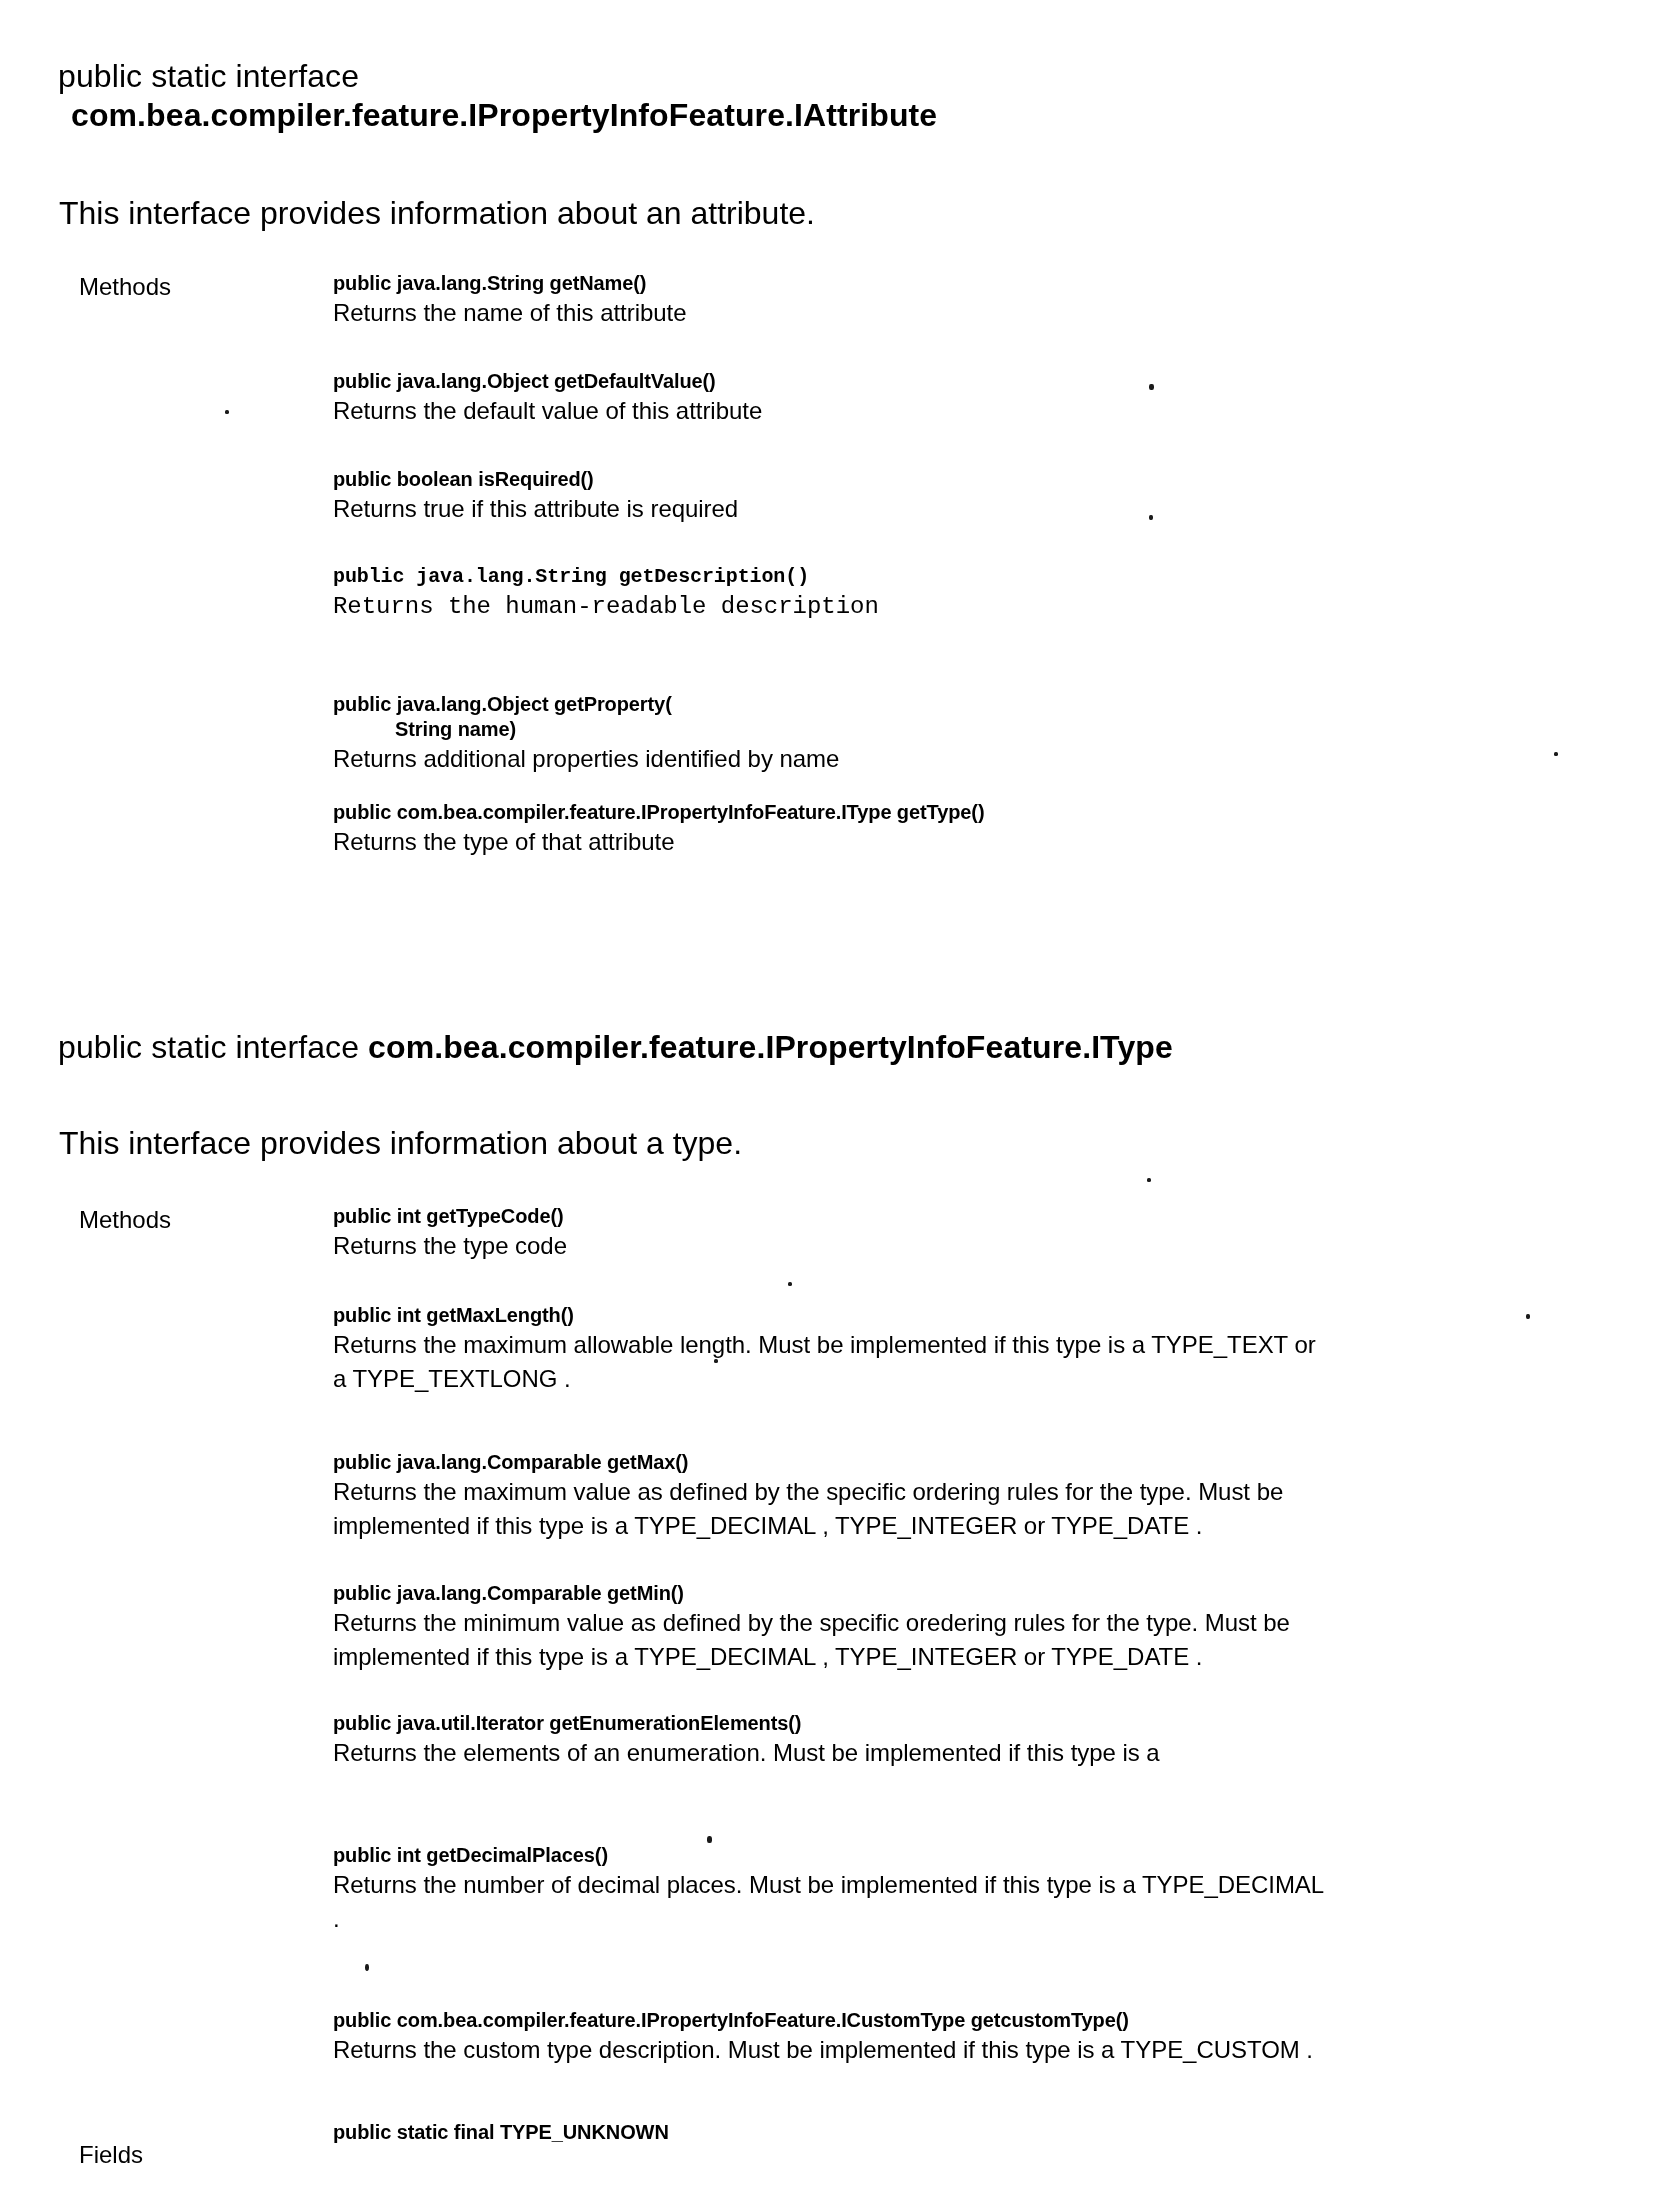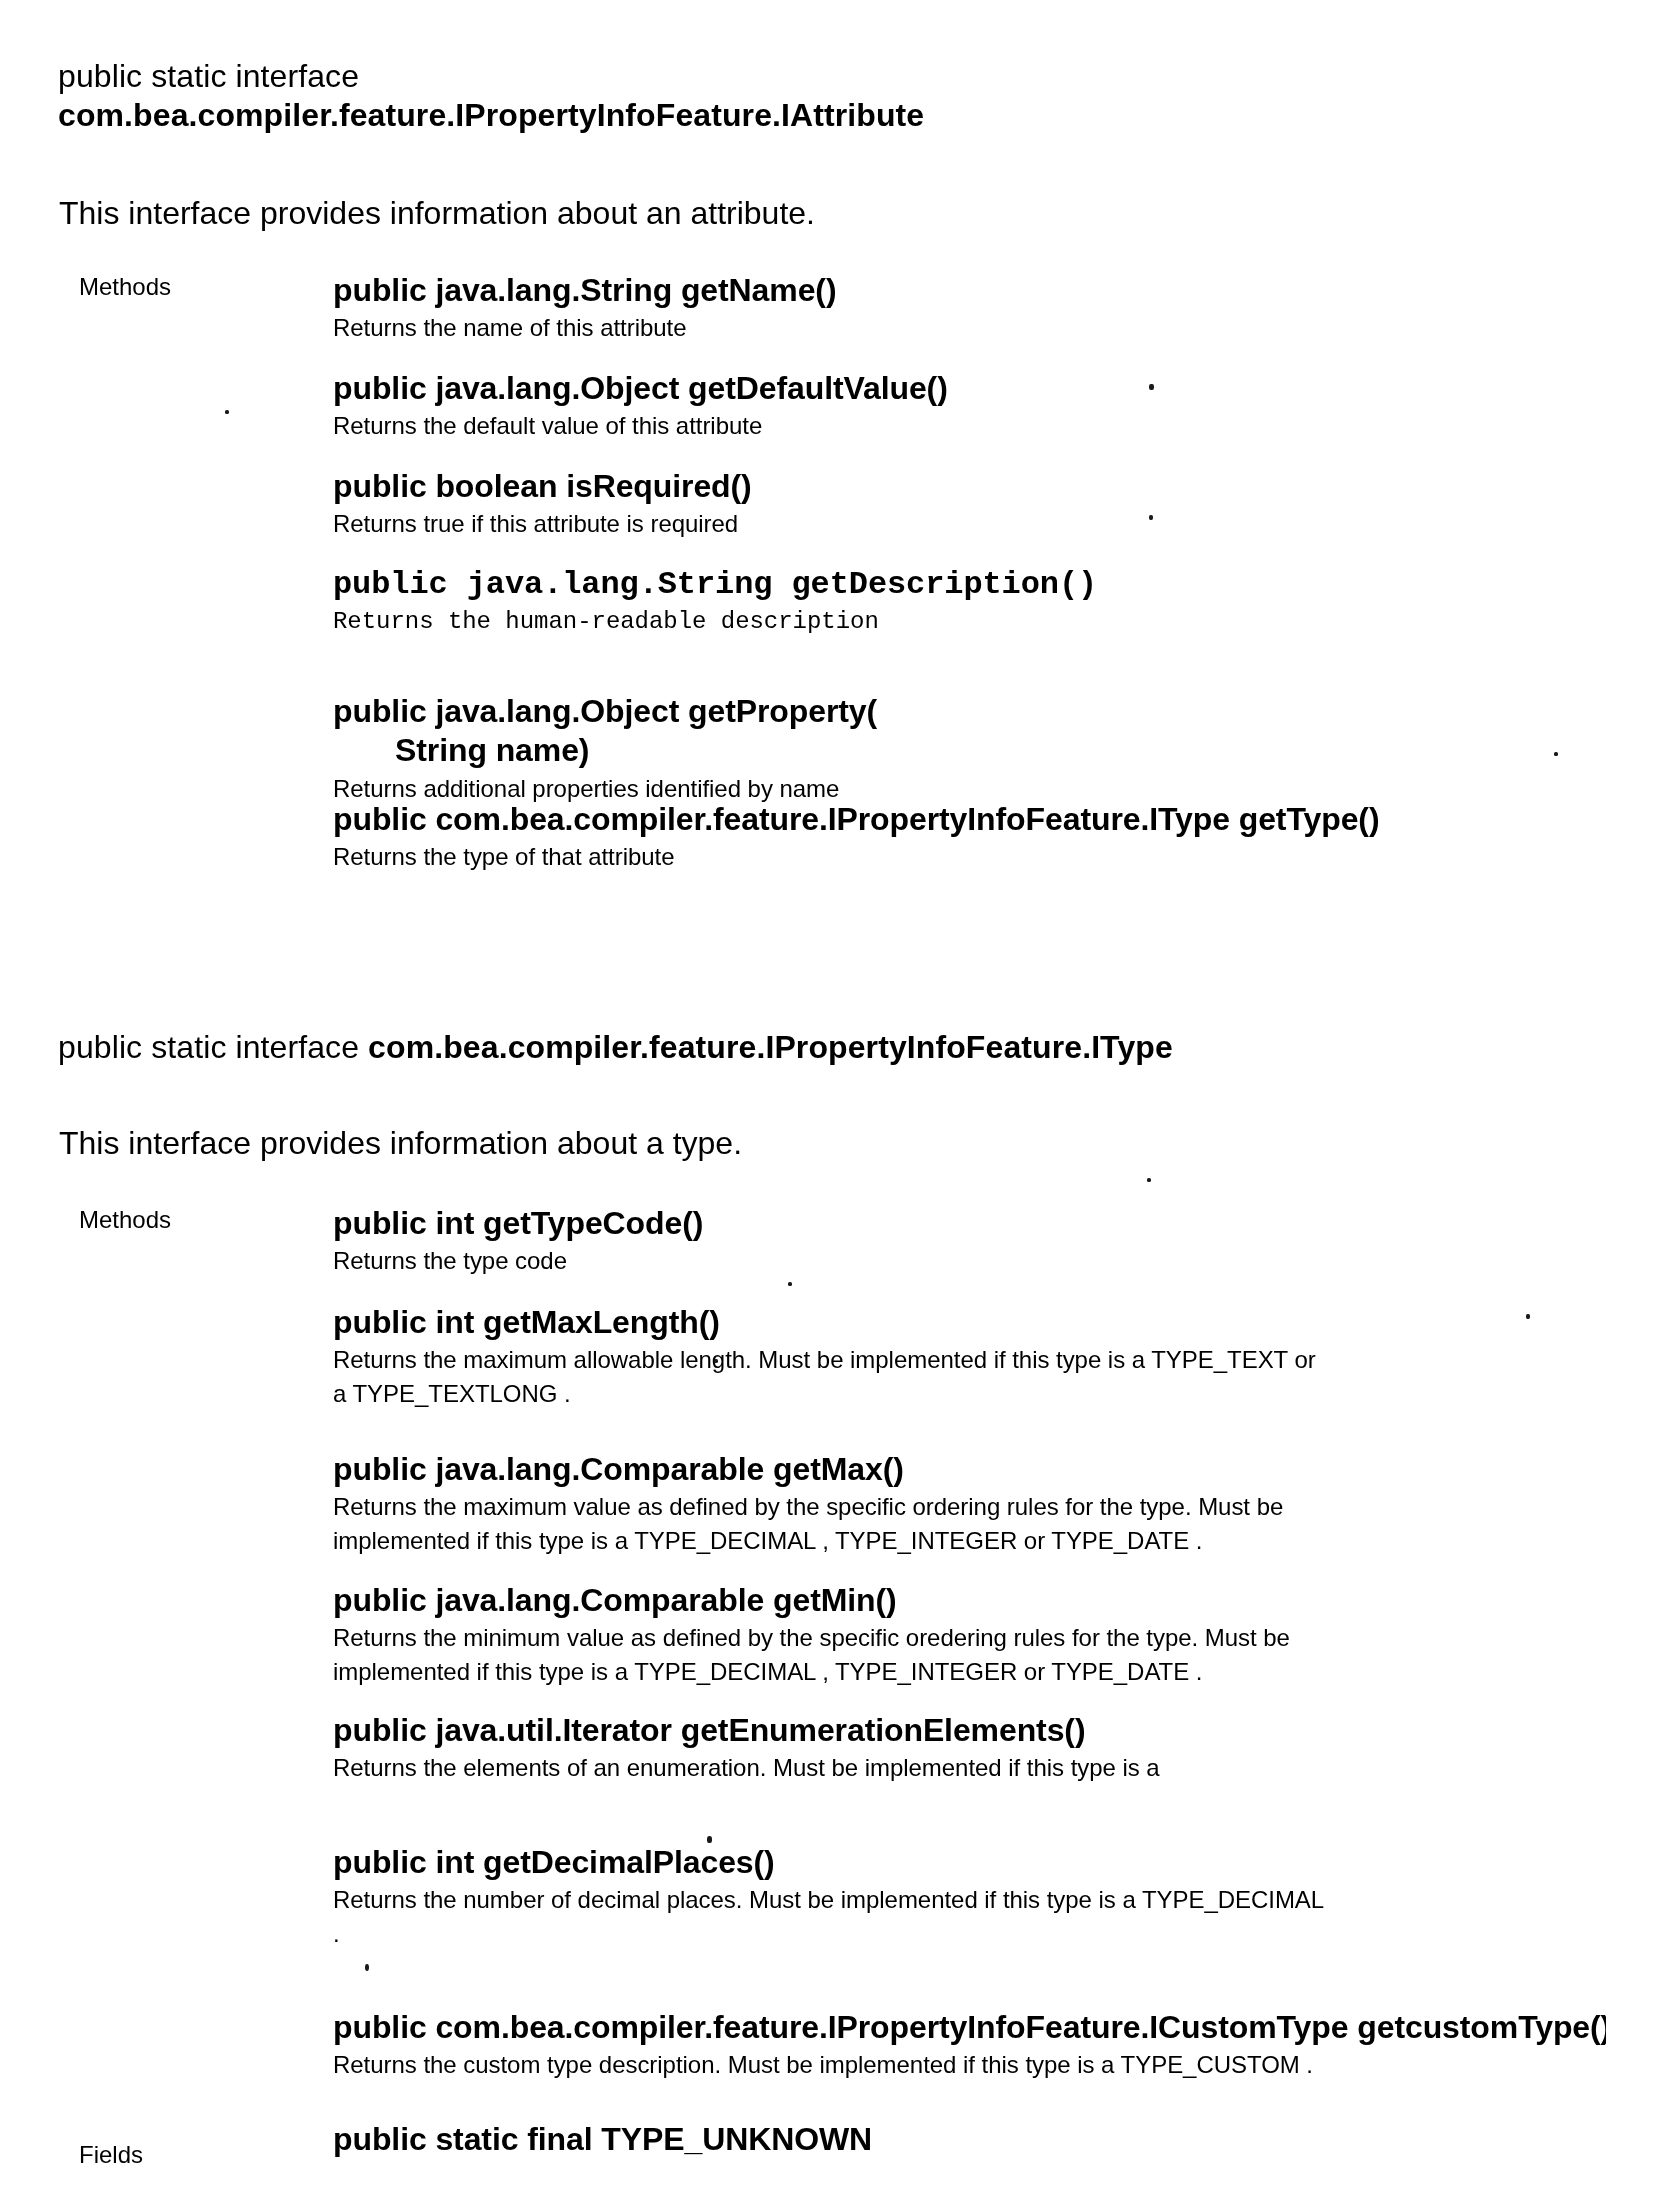--- a/index.html
+++ b/index.html
@@ -29,21 +29,21 @@
     line-height: 1.22;
     letter-spacing: 0.1px;
   }
   .iface-title .kw {
     font-weight: 400;
   }
   .iface-title .fqn {
     font-weight: 700;
   }
   .title-stacked .kw { display: block; }
-  .title-stacked .fqn { display: block; }
+  .title-stacked .fqn { display: block; margin-left: 13px; }
 
   
   .intro {
     position: absolute;
     left: 59px;
     font-size: 32px;
     font-weight: 400;
     line-height: 1.25;
   }
 
@@ -57,21 +57,21 @@
     white-space: nowrap;
   }
 
   
   .member {
     position: absolute;
     left: 333px;
     width: 1290px;
   }
   .member-sig {
-    font-size: 32px;
+    font-size: 20px;
     font-weight: 700;
     line-height: 1.23;
     letter-spacing: -0.1px;
   }
   .member-sig .cont {
     display: block;
     padding-left: 62px;
   }
   .member-desc {
     font-size: 24px;

